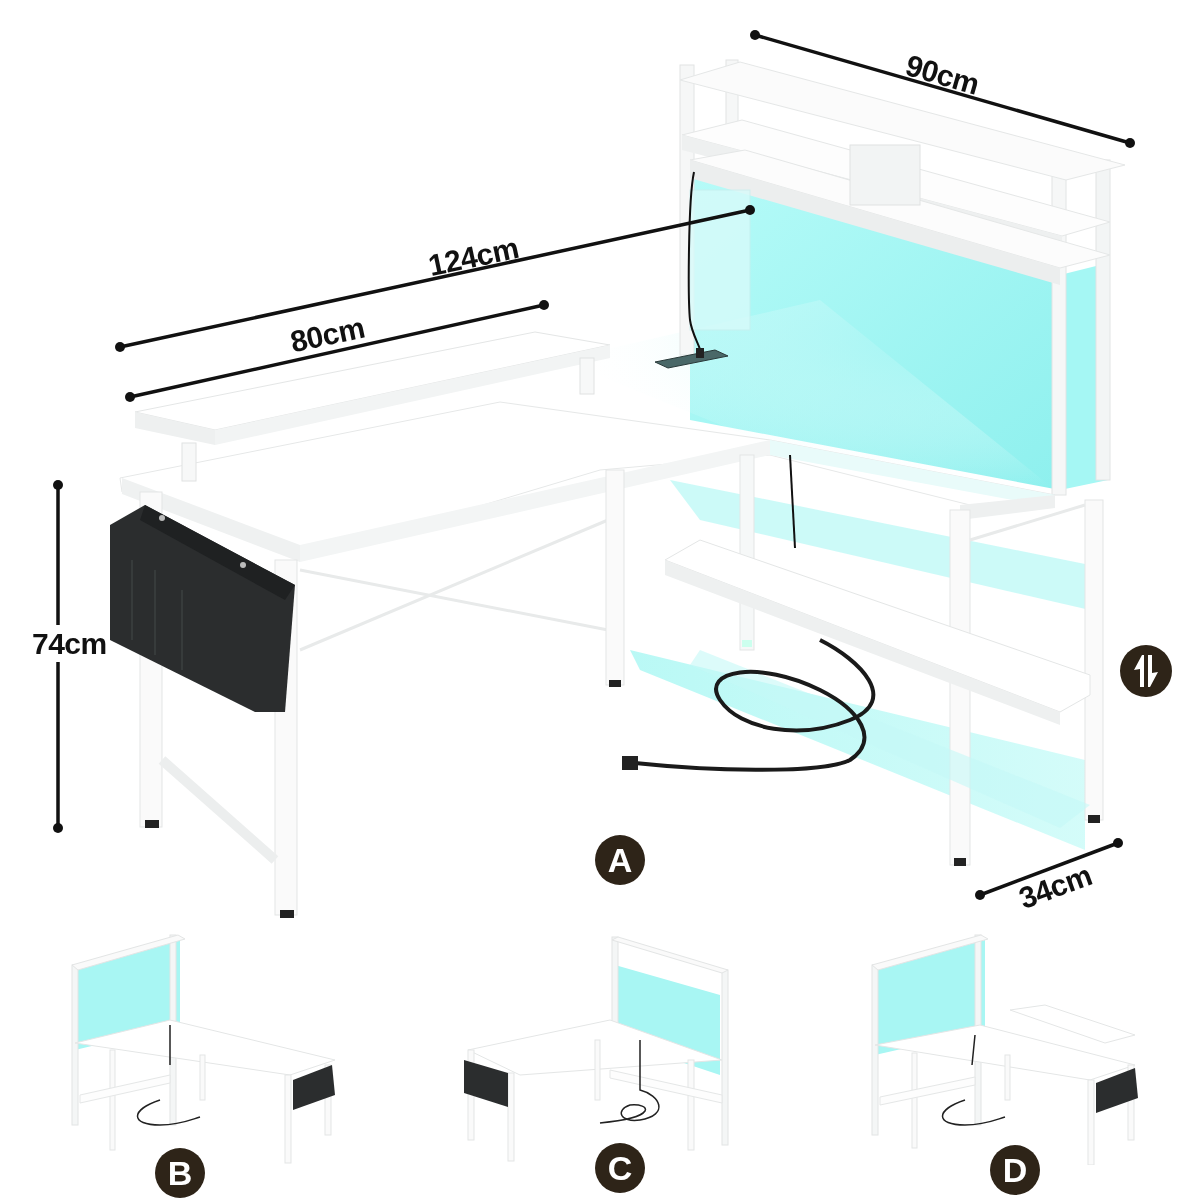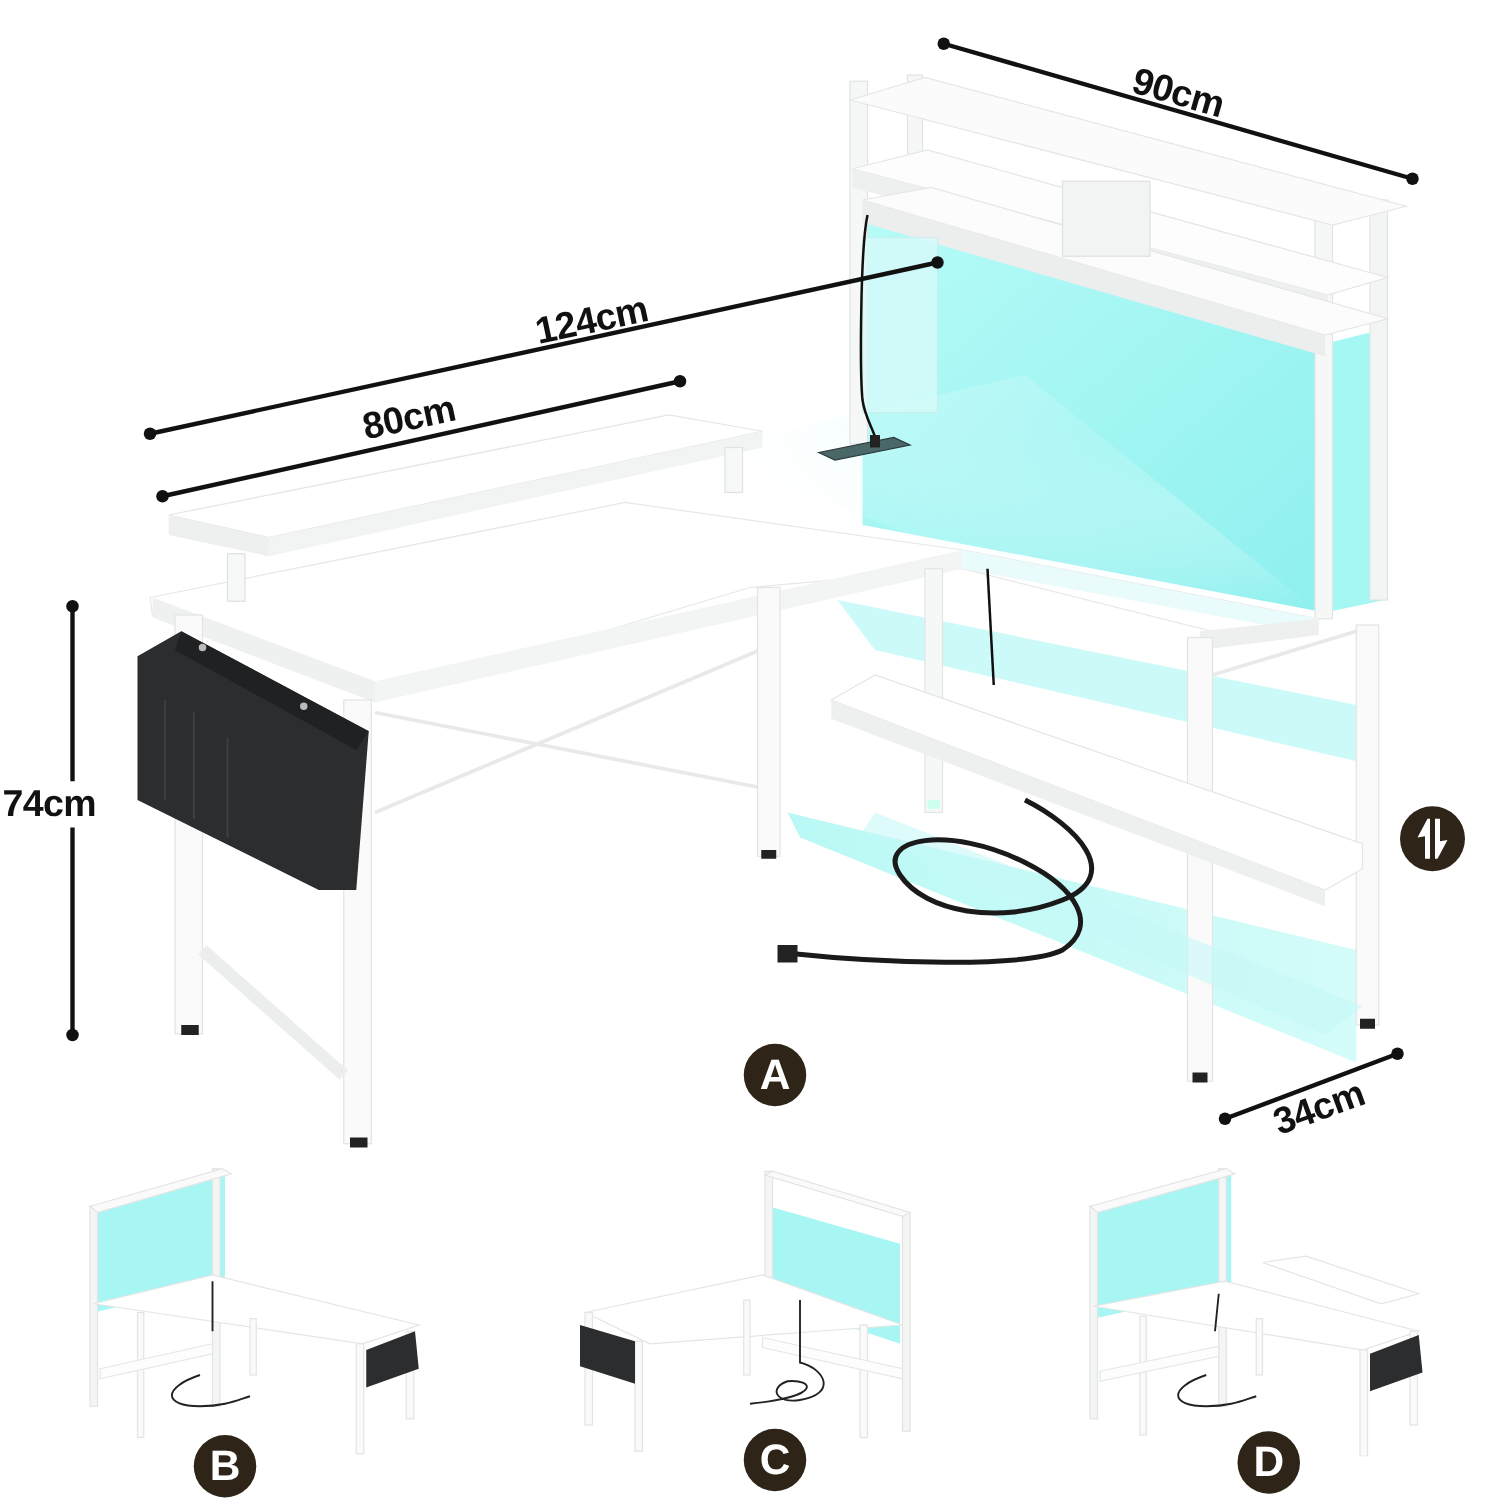--- a/index.html
+++ b/index.html
@@ -130,21 +130,21 @@
         <circle cx="58" cy="828" r="5" stroke="none"></circle>
       <line x1="980" y1="895" x2="1118" y2="843"></line>
       <circle cx="980" cy="895" r="5" stroke="none"></circle>
         <circle cx="1118" cy="843" r="5" stroke="none"></circle>
     </g>
   </svg>
 
   <div class="dim-label" style="left:905px; top:58px; transform:rotate(16deg);">90cm</div>
   <div class="dim-label" style="left:428px; top:240px; transform:rotate(-12deg);">124cm</div>
   <div class="dim-label" style="left:290px; top:318px; transform:rotate(-12deg);">80cm</div>
-  <div class="dim-label" style="left:2px; top:627px;">74cm</div>
+  <div class="dim-label" style="left:32px; top:627px;">74cm</div>
   <div class="dim-label" style="left:1018px; top:870px; transform:rotate(-20deg);">34cm</div>
 
   <div class="swap-icon" style="left:1120px; top:645px;">
     <svg width="52" height="52" viewBox="0 0 52 52" style="position:absolute;left:0;top:0;">
       <polygon points="22,10 14,25 20,24 20,42 24,42 24,10" fill="#fff"></polygon>
       <polygon points="30,42 38,27 32,28 32,10 28,10 28,42" fill="#fff"></polygon>
     </svg>
   </div>
 
   <div class="badge" style="left:595px; top:835px;">A</div>

